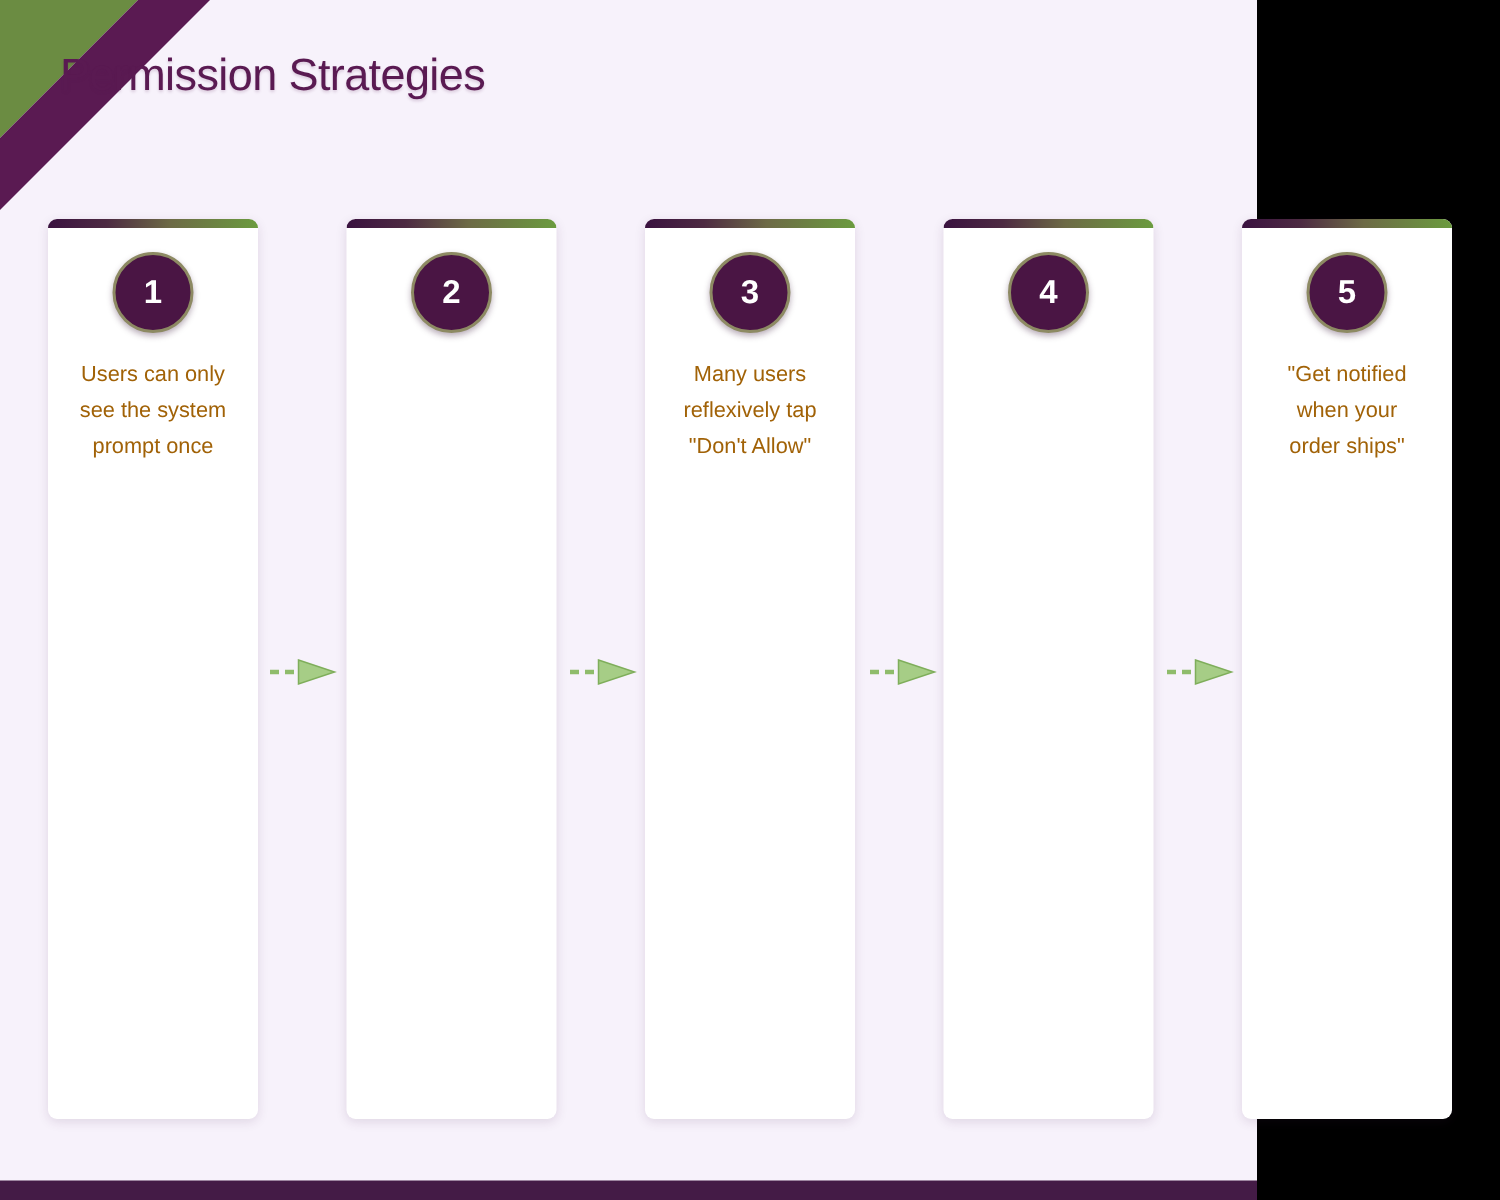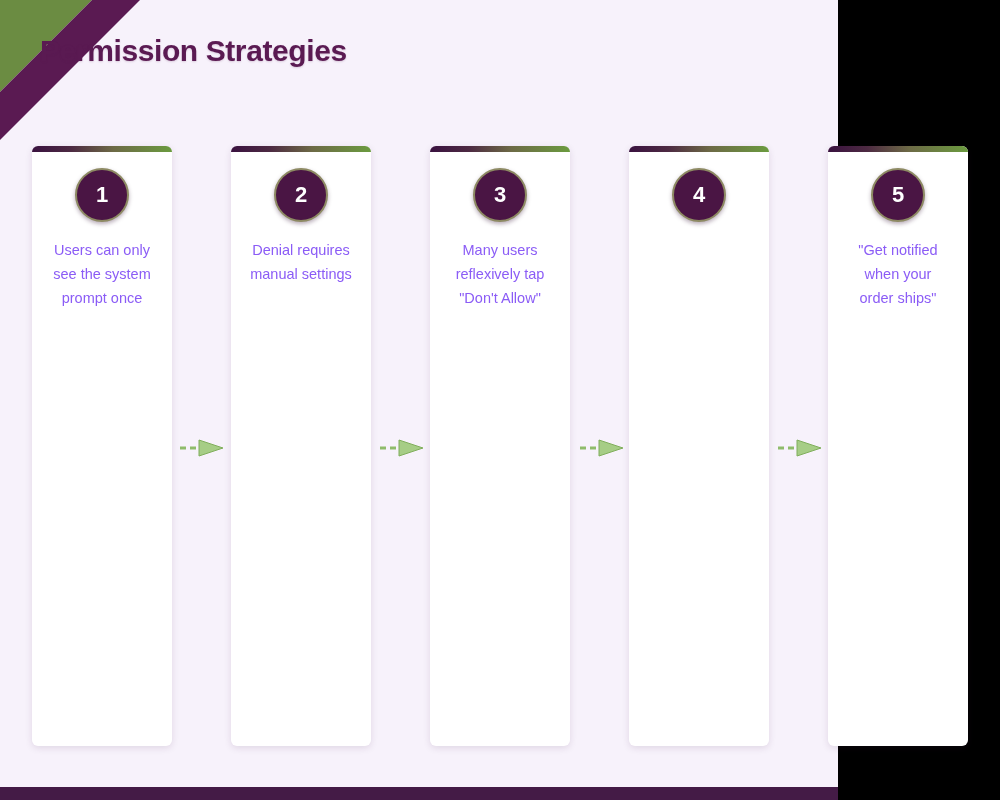--- a/index.html
+++ b/index.html
@@ -39,21 +39,21 @@
     height: 160px;
     pointer-events: none;
   }
 
   
   .slide-title {
     position: absolute;
     left: 40px;
     top: 34px;
     font-size: 30px;
-    font-weight: bold;
+    font-weight: normal;
     color: #5a1a52;
     letter-spacing: -0.4px;
     white-space: nowrap;
     text-shadow: 0 1px 2px rgba(90, 26, 82, 0.18);
   }
 
   
   .cards-row {
     position: absolute;
     left: 0;
@@ -106,21 +106,21 @@
     font-weight: bold;
     box-sizing: border-box;
   }
 
   .step-text {
     margin-top: 16px;
     width: 104px;
     text-align: center;
     font-size: 14.5px;
     line-height: 24px;
-    color: #8b5cf6;
+    color: #a16207;
   }
 
   
   .connector {
     position: absolute;
     top: 438px;
     width: 50px;
     height: 20px;
   }
 
@@ -205,21 +205,20 @@
         <div class="card-body">
           <div class="step-circle">1</div>
           <div class="step-text">Users can only see the system prompt once</div>
         </div>
       </div>
 
       <div class="step-card" style="left:231px;">
         <div class="card-topbar"></div>
         <div class="card-body">
           <div class="step-circle">2</div>
-          <div class="step-text">Denial requires manual settings</div>
         </div>
       </div>
 
       <div class="step-card" style="left:430px;">
         <div class="card-topbar"></div>
         <div class="card-body">
           <div class="step-circle">3</div>
           <div class="step-text">Many users reflexively tap "Don't Allow"</div>
         </div>
       </div>

